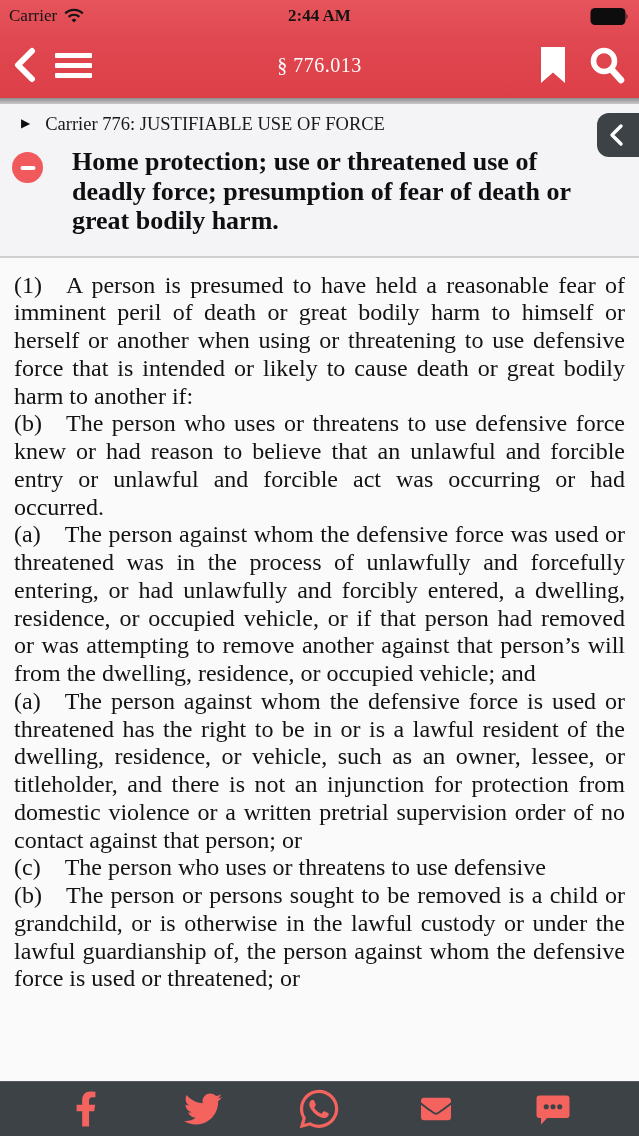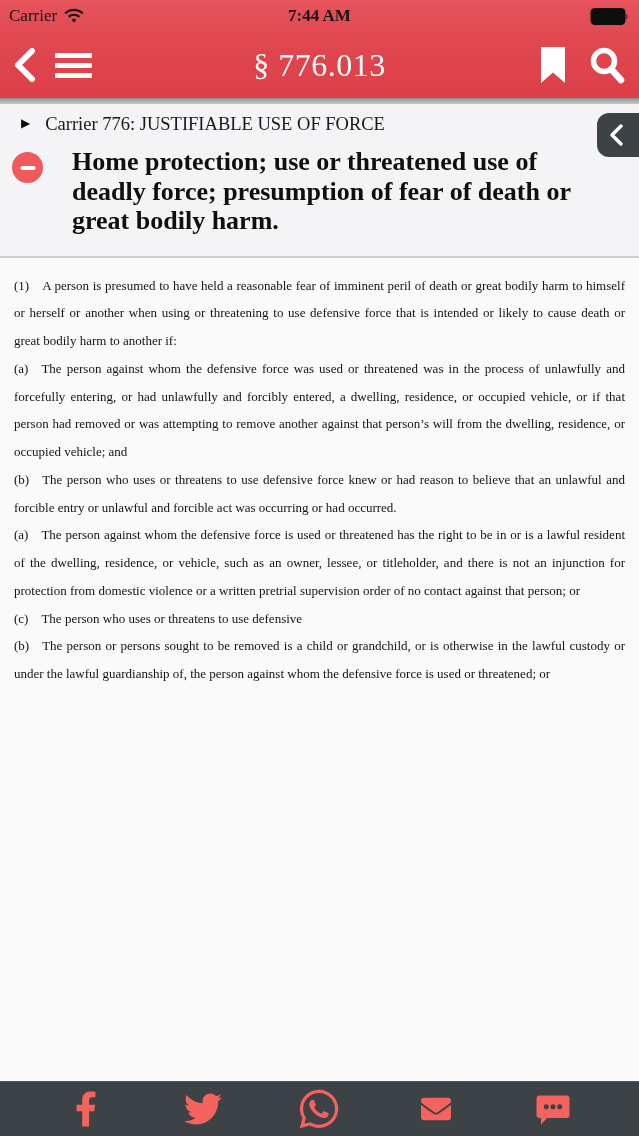--- a/index.html
+++ b/index.html
@@ -25,21 +25,21 @@
   }
   .battery{ margin-left:auto; display:flex; align-items:center; }
   .nav-bar{
     height:66px; display:flex; align-items:center; padding:0 13px; position:relative;
   }
   .nav-left{ display:flex; align-items:center; gap:18px; }
   .hamburger{ display:flex; flex-direction:column; gap:5px; width:37px; cursor:pointer; }
   .hamburger i{ display:block; height:5px; background:#fff; border-radius:1px; }
   .nav-title{
     position:absolute; left:0; right:0; text-align:center;
-    color:#ffffff; font-size:32px; font-weight:400; letter-spacing:.5px;
+    color:#ffffff; font-size:20px; font-weight:400; letter-spacing:.5px;
     pointer-events:none;
   }
   .nav-right{ margin-left:auto; display:flex; align-items:center; gap:22px; }
   .nav-shadow{ height:6px; background:linear-gradient(180deg,#8e8e90,#c9c9cb); }
 
   
   .section-head{
     background:#f4f3f5; border-bottom:2px solid #cfcfd2; position:relative;
     padding-bottom:6px;
   }
@@ -64,21 +64,21 @@
   }
   .collapse-btn{
     position:absolute; top:9px; right:-14px; width:56px; height:44px;
     background:#3d4247; border:none; border-radius:12px; cursor:pointer;
     display:flex; align-items:center; padding-left:11px;
   }
 
   
   .body-text{
     padding:14px 14px 0 14px; color:#131313;
-    font-size:13px; line-height:27.75px;
+    font-size:24px; line-height:27.75px;
     text-align:justify; text-justify:inter-word;
     height:832px; overflow:hidden;
   }
   .body-text p{ margin:0; }
 
   
   .share-bar{
     position:absolute; left:0; bottom:0; width:639px; height:55px;
     background:#3d4247; display:flex; align-items:center;
     justify-content:space-around; padding:0 28px;
@@ -99,21 +99,21 @@
 
     <div class="status-bar">
       <div class="status-left">
         <span>Carrier</span>
         <svg width="22" height="17" viewBox="0 0 22 17">
           <path d="M11 14.5 L8.6 11.9 A3.6 3.6 0 0 1 13.4 11.9 Z" fill="#141414"></path>
           <path d="M5.6 8.9 A7.8 7.8 0 0 1 16.4 8.9" fill="none" stroke="#141414" stroke-width="2.2"></path>
           <path d="M2.2 5.4 A12.6 12.6 0 0 1 19.8 5.4" fill="none" stroke="#141414" stroke-width="2.2"></path>
         </svg>
       </div>
-      <div class="status-time">7:44 AM</div>
+      <div class="status-time">2:44 AM</div>
       <div class="battery">
         <svg width="40" height="19" viewBox="0 0 40 19">
           <rect x="0.5" y="1" width="35" height="17" rx="4.5" fill="#0d0d0d"></rect>
           <path d="M36.5 6.5 a5.5 5.5 0 0 1 0 6 Z" fill="#0d0d0d"></path>
         </svg>
       </div>
     </div>
 
     <div class="nav-bar">
       <div class="nav-left">
@@ -154,22 +154,22 @@
     </div>
     <button class="collapse-btn" aria-label="open side panel">
       <svg width="16" height="24" viewBox="0 0 16 24">
         <polyline points="13,3 4,12 13,21" fill="none" stroke="#fff" stroke-width="3.4" stroke-linecap="round" stroke-linejoin="round"></polyline>
       </svg>
     </button>
   </section>
 
   <main class="body-text">
     <p>(1) A person is presumed to have held a reasonable fear of imminent peril of death or great bodily harm to himself or herself or another when using or threatening to use defensive force that is intended or likely to cause death or great bodily harm to another if:</p>
+    <p>(b) The person who uses or threatens to use defensive force knew or had reason to believe that an unlawful and forcible entry or unlawful and forcible act was occurring or had occurred.</p>
     <p>(a) The person against whom the defensive force was used or threatened was in the process of unlawfully and forcefully entering, or had unlawfully and forcibly entered, a dwelling, residence, or occupied vehicle, or if that person had removed or was attempting to remove another against that person’s will from the dwelling, residence, or occupied vehicle; and</p>
-    <p>(b) The person who uses or threatens to use defensive force knew or had reason to believe that an unlawful and forcible entry or unlawful and forcible act was occurring or had occurred.</p>
     <p>(a) The person against whom the defensive force is used or threatened has the right to be in or is a lawful resident of the dwelling, residence, or vehicle, such as an owner, lessee, or titleholder, and there is not an injunction for protection from domestic violence or a written pretrial supervision order of no contact against that person; or</p>
     <p>(c) The person who uses or threatens to use defensive</p>
     <p>(b) The person or persons sought to be removed is a child or grandchild, or is otherwise in the lawful custody or under the lawful guardianship of, the person against whom the defensive force is used or threatened; or</p>
   </main>
 
   <footer class="share-bar">
     <button aria-label="share facebook">
       <svg width="22" height="40" viewBox="0 0 320 512">
         <path class="icon-red" d="M279.14 288l14.22-92.66h-88.91v-60.13c0-25.35 12.42-50.06 52.24-50.06h40.42V6.26S260.43 0 225.36 0c-73.22 0-121.08 44.38-121.08 124.72v70.62H22.89V288h81.39v224h100.17V288z"></path>
       </svg>

